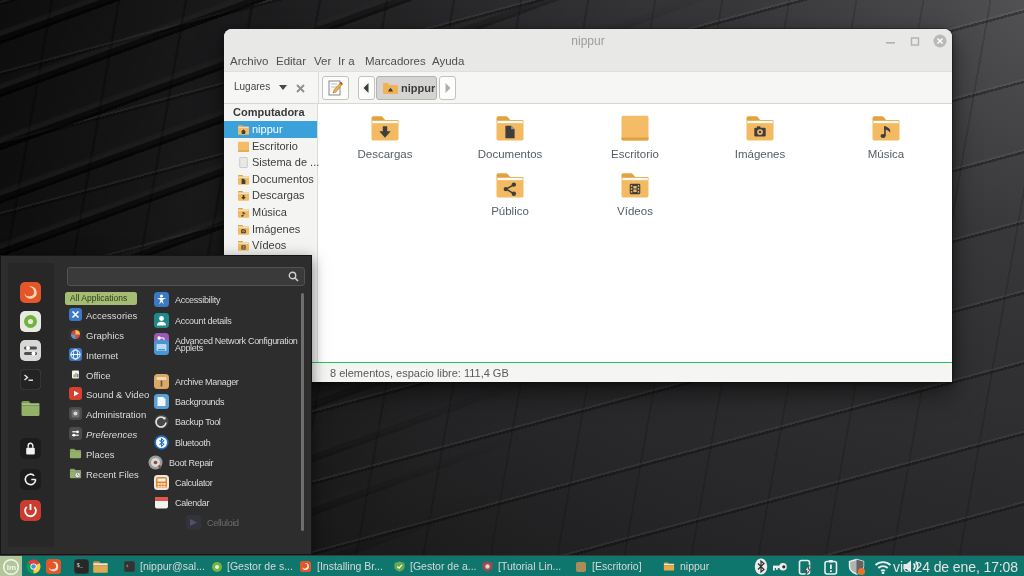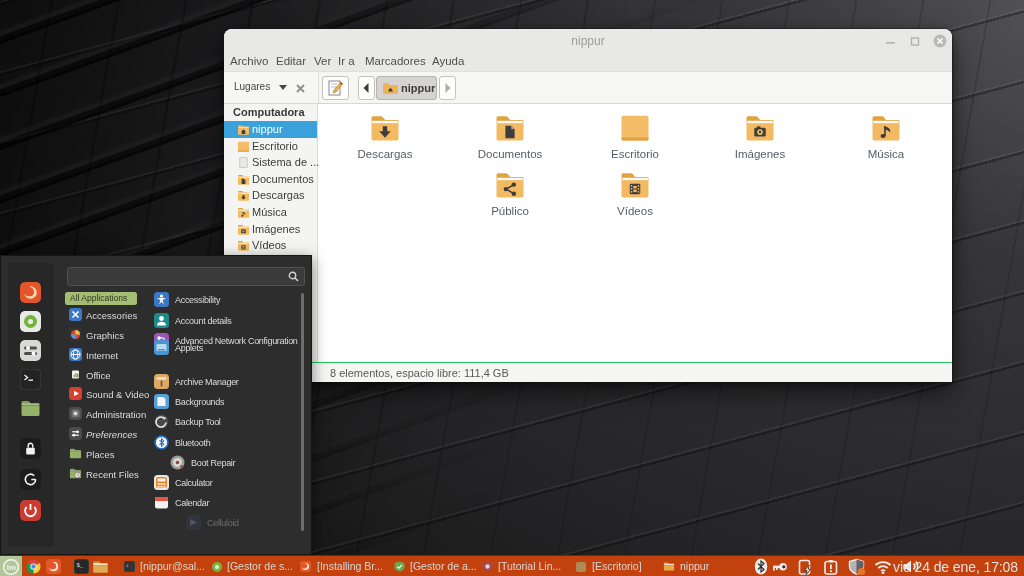--- a/index.html
+++ b/index.html
@@ -52,21 +52,21 @@
 background:#2d2d2d;border:1px solid #161616;box-shadow:0 4px 14px rgba(0,0,0,.5);}
 #favs{position:absolute;left:7px;top:7px;width:46px;bottom:7px;background:#272727;border-radius:2px;}
 .fav{position:absolute;left:19px;width:21px;height:21px;border-radius:4px;}
 #search{position:absolute;left:66px;top:11px;width:238px;height:19px;background:#3a3a3a;
 border:1px solid #525252;border-radius:3px;}
 .cat{position:absolute;font-size:9.5px;color:#dcdcdc;height:20px;white-space:nowrap;}
 .app{position:absolute;font-size:9px;letter-spacing:-0.3px;color:#dcdcdc;height:20px;white-space:nowrap;}
 .cat span,.app span{white-space:nowrap;}
 .mic{display:inline-block;vertical-align:middle;}
 
-#bar{position:absolute;left:0;top:555px;width:1024px;height:21px;background:#c2410c;border-top:1px solid #3a3a3a;}
+#bar{position:absolute;left:0;top:555px;width:1024px;height:21px;background:#0f766e;border-top:1px solid #3a3a3a;}
 .task{position:absolute;top:0;height:21px;font-size:10.5px;color:#d8d8d8;line-height:21px;}
 .tray{position:absolute;top:3px;}
 #clock{position:absolute;right:6px;top:0;height:21px;line-height:22px;font-size:14px;letter-spacing:-0.1px;color:#e3e3e3;}
 </style>
 </head>
 <body>
 <svg width="0" height="0" style="position:absolute;">
   <defs>
     <g id="fbase">
       <path d="M1.5 8.5 L1.5 4 Q1.5 2.2 3.3 2.2 L11 2.2 Q12.2 2.2 12.9 3.2 L15.3 6.3 L1.5 6.3 Z" fill="#e2a33f"></path>
@@ -416,21 +416,21 @@
   <div class="app" style="left:153px;top:158px;"><svg class="mic" width="15" height="15">
         <circle cx="7.5" cy="7.5" r="7" fill="#484848"></circle>
         <path d="M11 5 a5 5 0 1 0 1 3.5" stroke="#e8e8e8" stroke-width="1.6" fill="none"></path>
         <path d="M11.5 2.8 L11.3 5.6 L8.6 5" fill="#e8e8e8"></path>
       </svg><span style="position:absolute;left:21px;top:3px;">Backup Tool</span></div>
   <div class="app" style="left:153px;top:178.5px;"><svg class="mic" width="15" height="15">
         <circle cx="7.5" cy="7.5" r="7.2" fill="#2471c9"></circle>
         <circle cx="7.5" cy="7.5" r="5.5" fill="#fff"></circle>
         <path d="M5.5 5.2 L9.8 9.3 L7.5 11.3 L7.5 3.7 L9.8 5.7 L5.5 9.8" stroke="#2471c9" stroke-width="1.1" fill="none"></path>
       </svg><span style="position:absolute;left:21px;top:3px;">Bluetooth</span></div>
-  <div class="app" style="left:169px;top:198.5px;"><svg class="mic" width="15" height="15">
+  <div class="app" style="left:147px;top:198.5px;"><svg class="mic" width="15" height="15">
         <circle cx="7.5" cy="7.5" r="7" fill="#9b9b99"></circle>
         <circle cx="7.5" cy="7.5" r="4.5" fill="#d8d8d6"></circle>
         <circle cx="7.5" cy="7.5" r="1.8" fill="#864a42"></circle>
         <path d="M10.5 10.5 L13 13" stroke="#864a42" stroke-width="2"></path>
       </svg><span style="position:absolute;left:21px;top:3px;">Boot Repair</span></div>
   <div class="app" style="left:153px;top:219px;"><svg class="mic" width="15" height="15">
         <rect width="15" height="15" rx="3.5" fill="#e8e8e6"></rect>
         <rect x="2" y="2" width="11" height="11" rx="2" fill="#e98324"></rect>
         <rect x="3.5" y="3.5" width="8" height="3" fill="#f5f5f5"></rect>
         <g fill="#fbe0c3">

